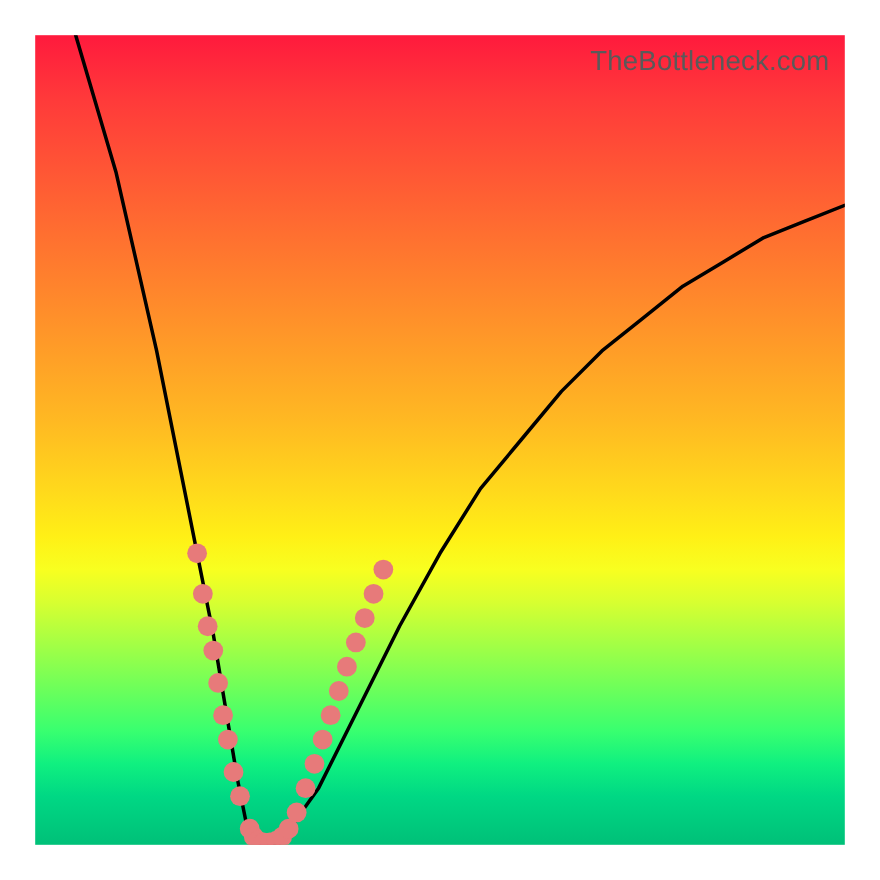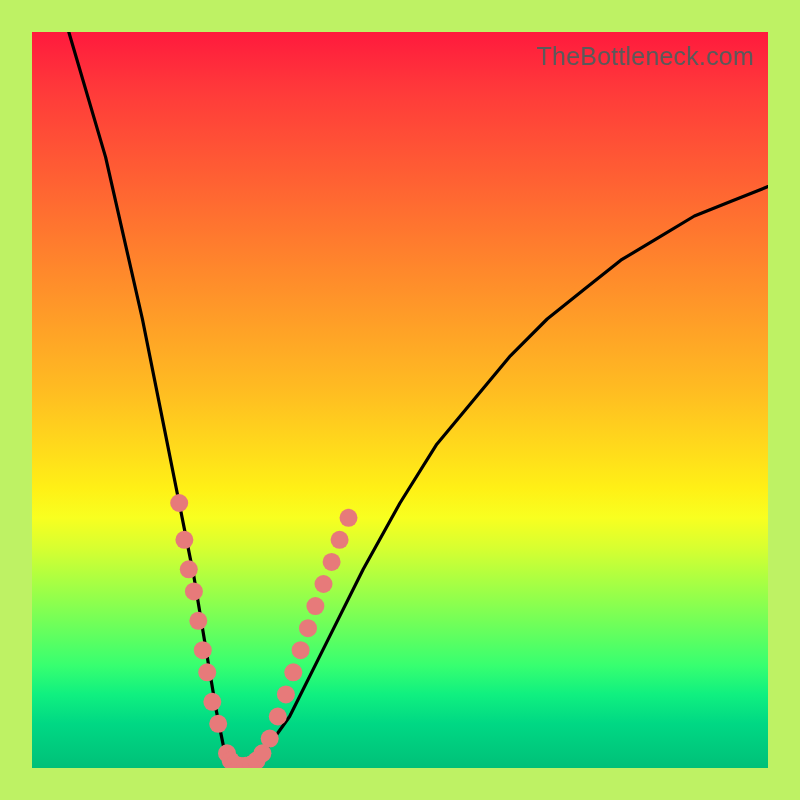--- a/index.html
+++ b/index.html
@@ -10,21 +10,21 @@
     overflow: hidden;
     background: #000;
     font-family: Arial, Helvetica, sans-serif;
   }
   .frame {
     position: absolute;
     left: 0;
     top: 0;
     width: 800px;
     height: 800px;
-    background: #bef264;
+    background: #ffffff;
   }
   .plot {
     position: absolute;
     left: 32px;
     top: 32px;
     width: 736px;
     height: 736px;
     
     background: linear-gradient(to bottom,
       #ff1a3d 0%,

